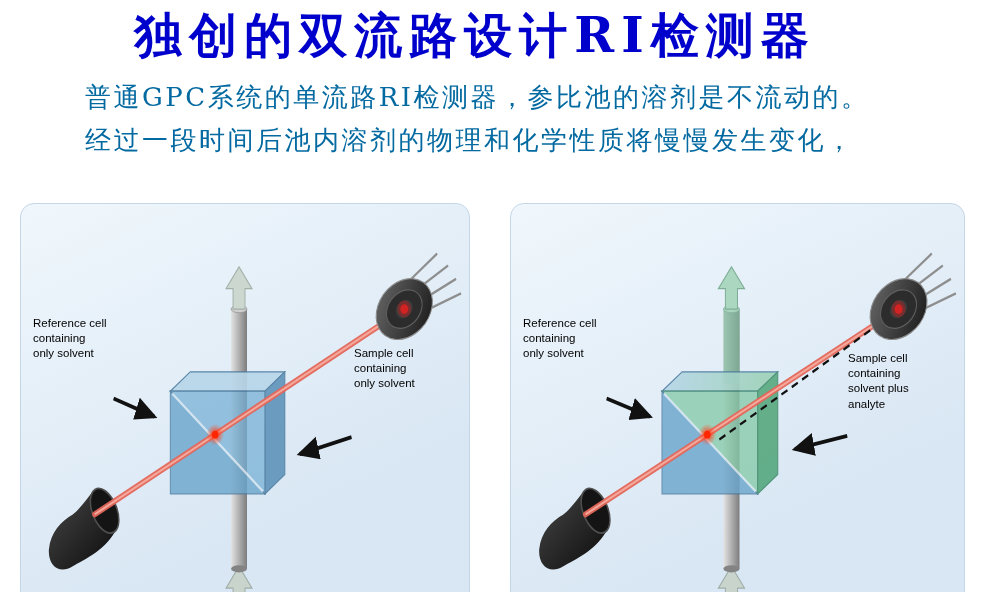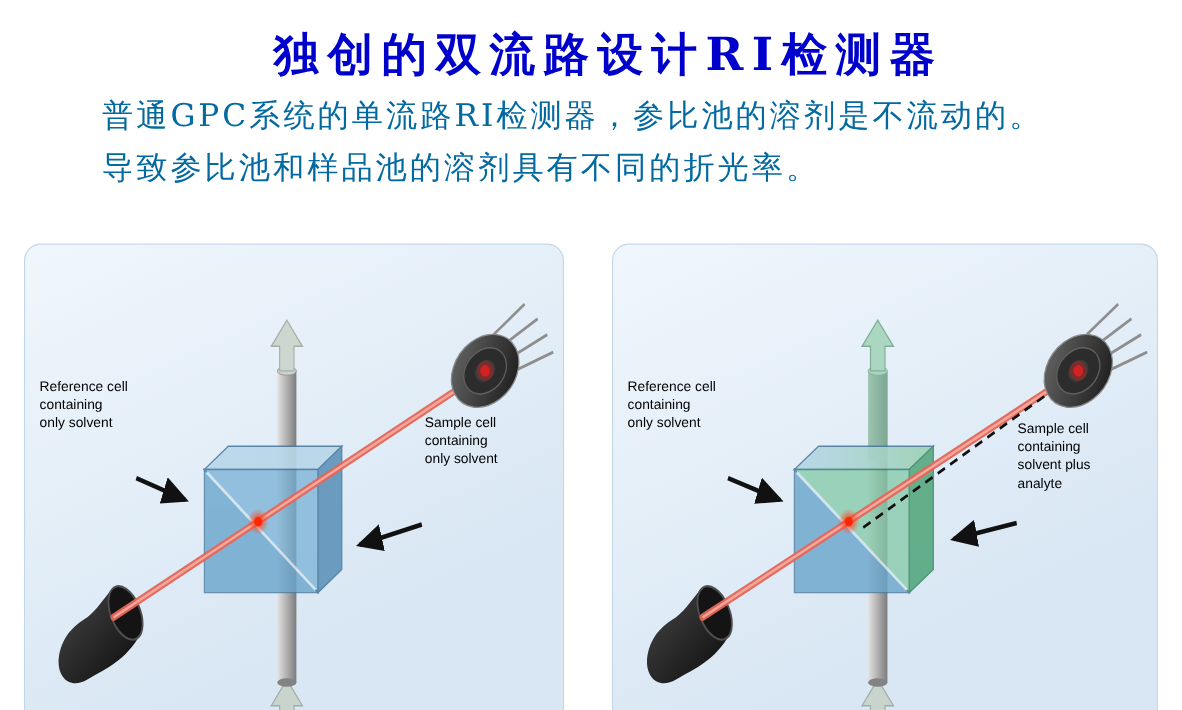--- a/index.html
+++ b/index.html
@@ -1,25 +1,24 @@
 <!DOCTYPE html>
 <html style="--title-blue: #0000cc; --panel-bg: #d9e7f4; --beam-red: #e4675a; --cell-blue: #74aed4; --cell-green: #85c9a8;"><head>
 <meta charset="utf-8">
 <style>
   html,body{margin:0;padding:0;}
   body{
     width:985px;height:592px;background:#ffffff;position:relative;overflow:hidden;
     font-family:"Liberation Sans",sans-serif;
   }
   .title{
-    position:absolute;left:0;top:4px;width:950px;margin:16px;text-align:center;
+    position:absolute;left:0;top:4px;width:950px;margin:0;text-align:center;
     font-family:"DejaVu Serif","Liberation Serif",serif;
-    font-weight:bold;font-size:38px;letter-spacing:7px;
+    font-weight:bold;font-size:48px;letter-spacing:7px;
     color:var(--title-blue,#0000cc);
-    padding-left:16px;
   }
   .paragraph{
     position:absolute;left:85px;top:76px;
     font-family:"DejaVu Serif","Liberation Serif",serif;
     font-size:26px;letter-spacing:2.5px;color:#0369a1;
   }
   .para-line{line-height:43px;white-space:nowrap;}
   .panel{
     position:absolute;top:203px;height:467px;border-radius:14px;box-sizing:border-box;
     background:linear-gradient(155deg,#f0f7fc 0%,var(--panel-bg,#d9e7f4) 65%);
@@ -39,21 +38,21 @@
   .face-blue-light{fill:var(--cell-blue,#74aed4);}
   .face-green{fill:var(--cell-green,#85c9a8);}
 </style>
 </head>
 <body>
 
 <h1 class="title">独创的双流路设计RI检测器</h1>
 
 <div class="paragraph">
   <div class="para-line">普通GPC系统的单流路RI检测器，参比池的溶剂是不流动的。</div>
-  <div class="para-line">导致参比池和样品池的溶剂具有不同的折光率。</div>
+  <div class="para-line">经过一段时间后池内溶剂的物理和化学性质将慢慢发生变化，</div>
 </div>
 
 <div class="panel panel-left">
   <svg viewBox="0 0 450 385" preserveAspectRatio="none">
     <defs>
       <linearGradient id="rodGL" x1="0" y1="0" x2="1" y2="0">
         <stop offset="0" stop-color="#e3e3e3"></stop>
           <stop offset="0.5" stop-color="#b0b0b0"></stop>
           <stop offset="1" stop-color="#7c7c7c"></stop>
       </linearGradient>

